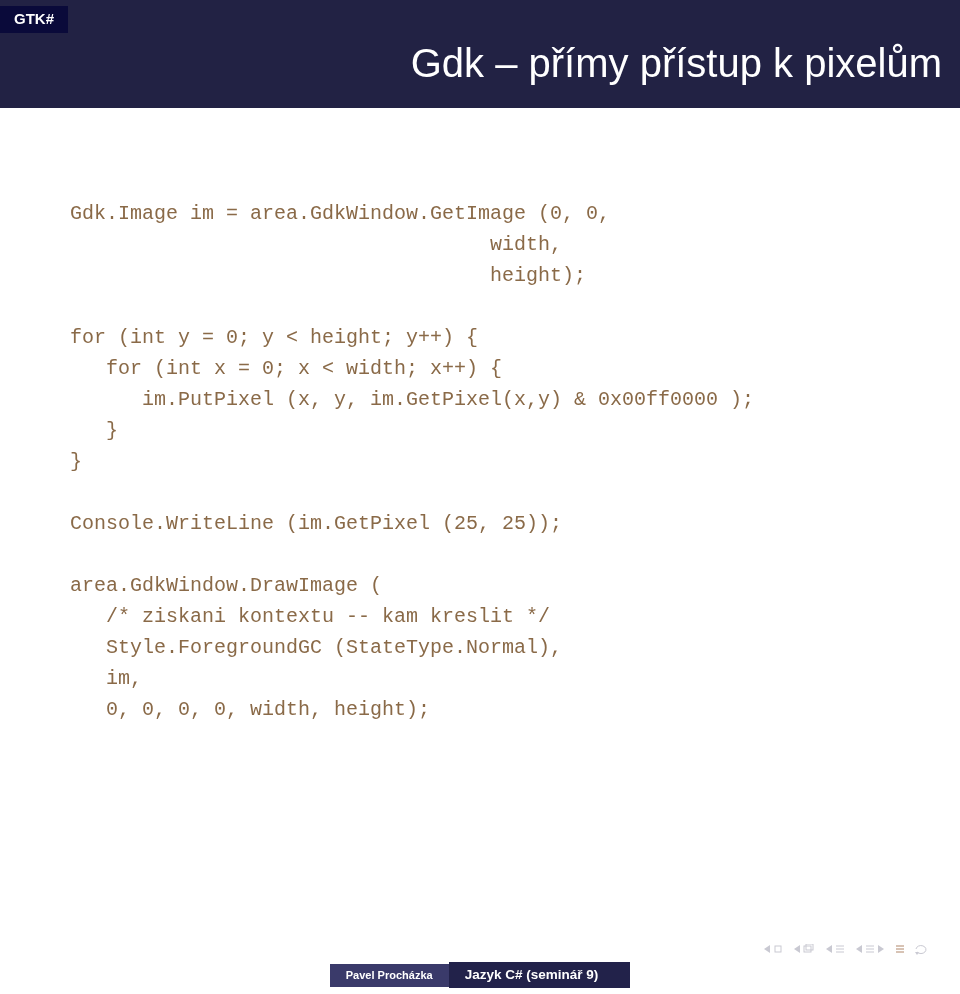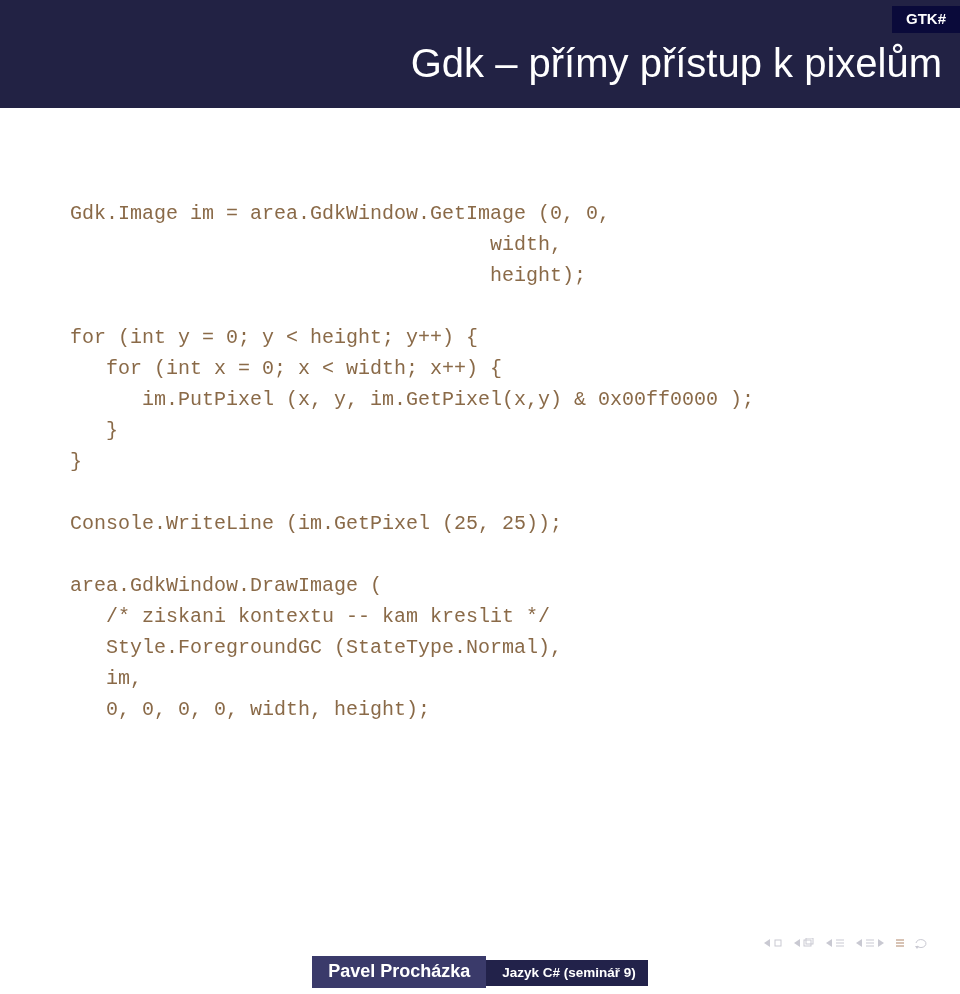--- a/index.html
+++ b/index.html
@@ -1,21 +1,21 @@
 <!DOCTYPE html>
 <html><head>
 <meta charset="utf-8">
 <style>
   * { margin: 0; padding: 0; box-sizing: border-box; }
   html, body { width: 960px; height: 994px; background: #fff; font-family: sans-serif; overflow: hidden; }
   
   .slide { width: 960px; height: 994px; position: relative; }
   
   .header-band { background: #222244; color: #fff; }
-  .top-row { text-align: right; padding: 6px 0 4px 0; }
+  .top-row { text-align: left; padding: 6px 0 4px 0; }
   .section-tab {
     display: inline-block; background: #0a0a3a; color: #fff;
     font-size: 15px; font-weight: bold; padding: 4px 14px 6px 14px;
   }
   .title-row { padding: 4px 18px 22px 18px; }
   .slide-title { color: #fff; font-size: 40px; font-weight: 400; text-align: right; }
   
   .content {
     padding: 90px 52px 0 70px;
     font-family: "Courier New", Courier, monospace;
@@ -31,25 +31,25 @@
   }
   .nav-icons {
     display: inline-flex; gap: 9px; align-items: center; justify-content: flex-end;
     width: 100%; padding: 0 32px 7px 0; color: #c9c9d2;
   }
   .nav-icons .grp { display: inline-flex; align-items: center; gap: 1px; }
   .nav-icons svg { display: block; }
   .footer-bar { display: inline-block; }
   .footer-left {
     display: inline-block; background: #3a3a6a; color: #fff;
-    font-size: 18px; font-weight: bold; padding: 5px 16px 6px 16px;
+    font-size: 11px; font-weight: bold; padding: 5px 16px 6px 16px;
   }
   .footer-right {
     display: inline-block; background: #22224a; color: #fff;
-    font-size: 13.5px; font-weight: bold; padding: 5px 12px 6px 16px;
+    font-size: 13.5px; font-weight: bold; padding: 5px 32px 6px 16px;
   }
 </style>
 </head>
 <body>
 
 <div class="slide">
 
   <div class="header-band">
     <div class="top-row">
       <span class="section-tab">GTK#</span>

